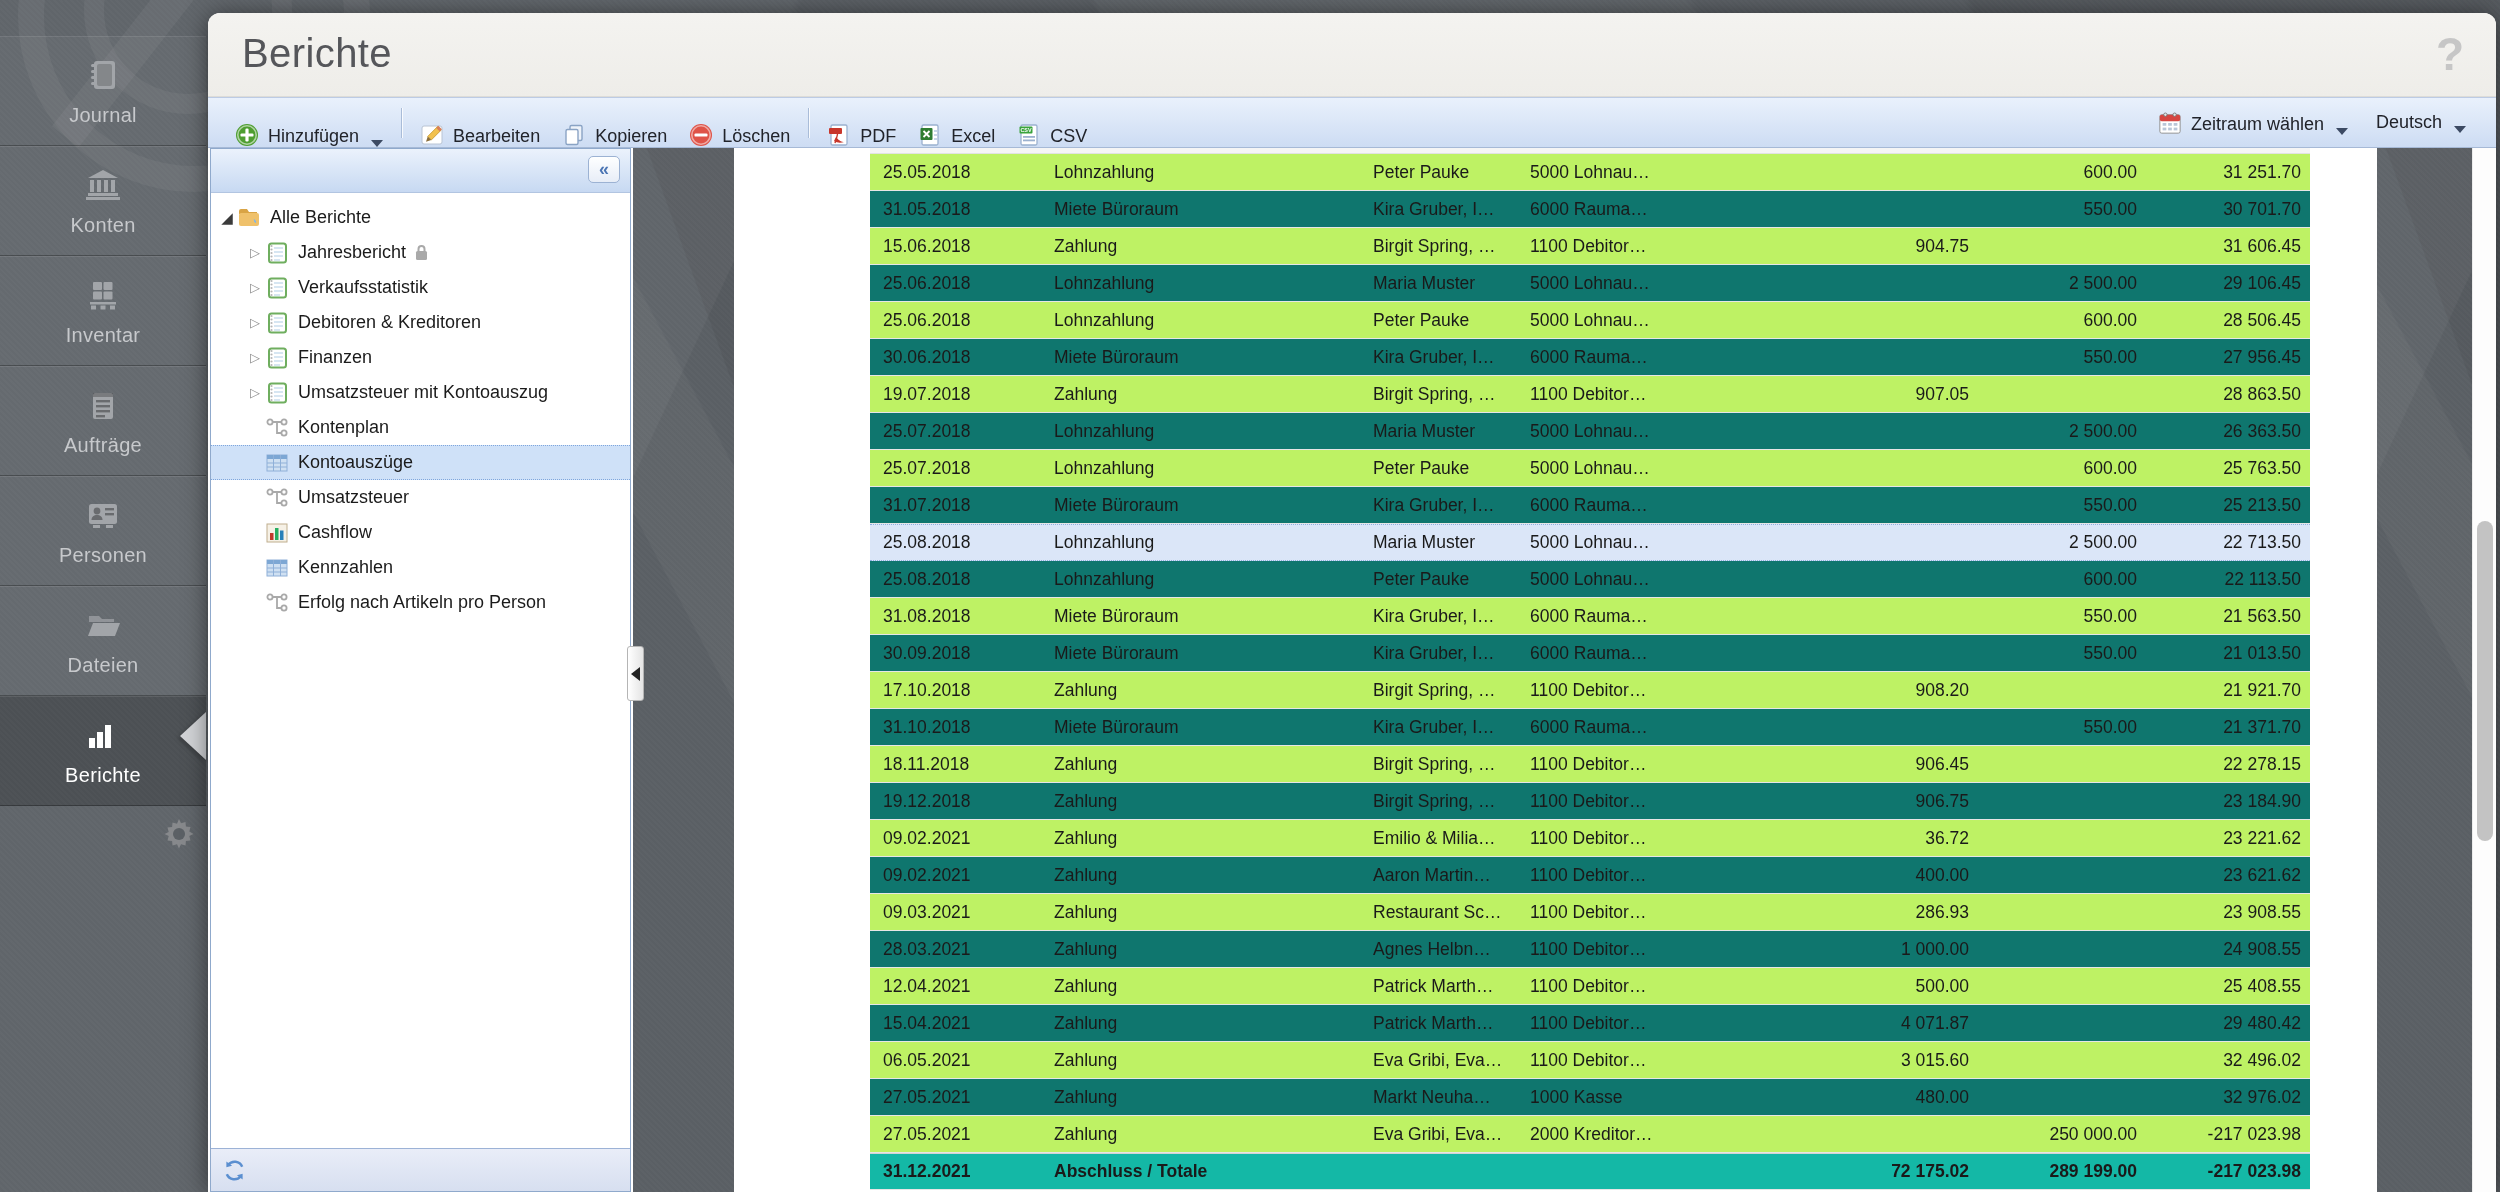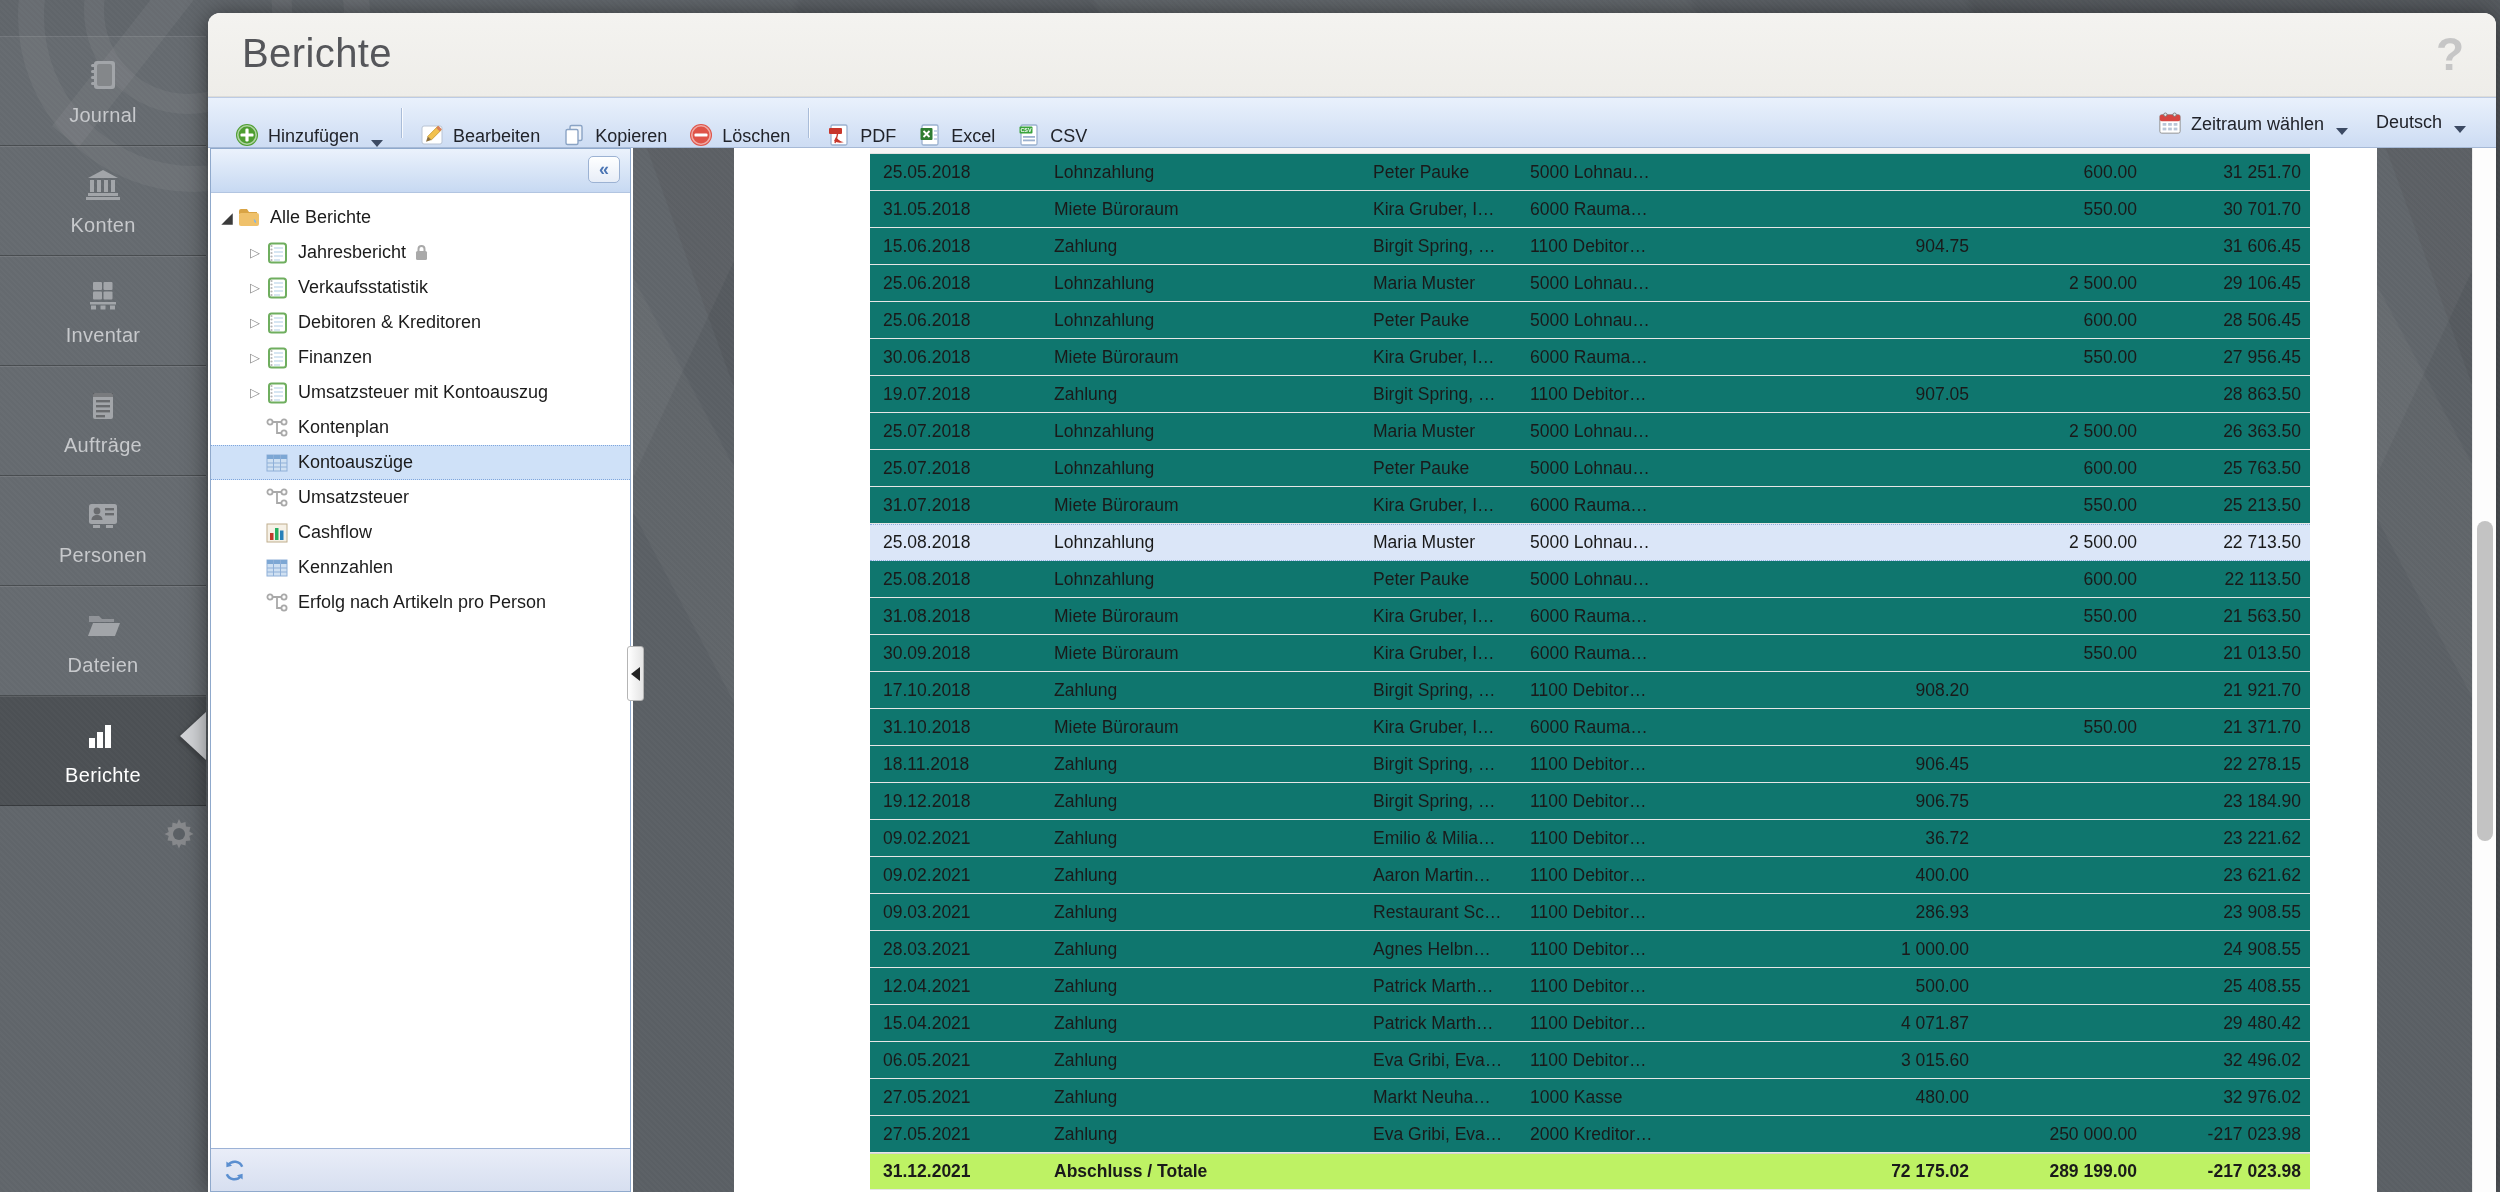--- a/index.html
+++ b/index.html
@@ -118,25 +118,25 @@
   }
   .splitter .arr{width:0;height:0;border-top:7px solid transparent;border-bottom:7px solid transparent;border-right:9px solid #222;}
 
   
   .report{position:absolute;left:526px;top:0;bottom:0;width:1643px;background:#fff;overflow:hidden;}
   .rtable{position:absolute;left:136px;top:0;width:1440px;}
   .sliver{height:5px;background:#f5f5f5;border-bottom:1px solid #e2e2e2;}
   .trow{
     display:grid;grid-template-columns:174px 319px 157px 182px 270px 168px 170px;
     height:37px;box-sizing:border-box;align-items:center;
-    font-size:17.5px;color:#1a1a1a;border-bottom:1px solid #e6e6e6;background:#0f766e;
+    font-size:17.5px;color:#1a1a1a;border-bottom:1px solid #e6e6e6;background:#bef264;
   }
   .trow.striped{background:#0f766e;}
   .trow.selected{background:#dbe6f8;border-top:1px dotted #8fafe0;border-bottom:1px dotted #8fafe0;}
-  .trow.total{font-weight:bold;background:#bef264;border-top:1px solid #d4d4d4;}
+  .trow.total{font-weight:bold;background:#14b8a6;border-top:1px solid #d4d4d4;}
   .cell{padding:0 10px;white-space:nowrap;overflow:hidden;}
   .cell.date{padding-left:13px;}
   .cell.num{text-align:right;padding-right:3px;font-variant-numeric:tabular-nums;}
   .cell.bal{padding-right:9px;}
 
   
   .vscroll{position:absolute;left:2264px;top:0;bottom:0;width:24px;background:#fdfdfd;border-left:1px solid #ececec;}
   .vthumb{position:absolute;left:4px;width:16px;top:373px;height:320px;background:#c3c3c3;border-radius:8px;}
 
   svg{display:block;}

